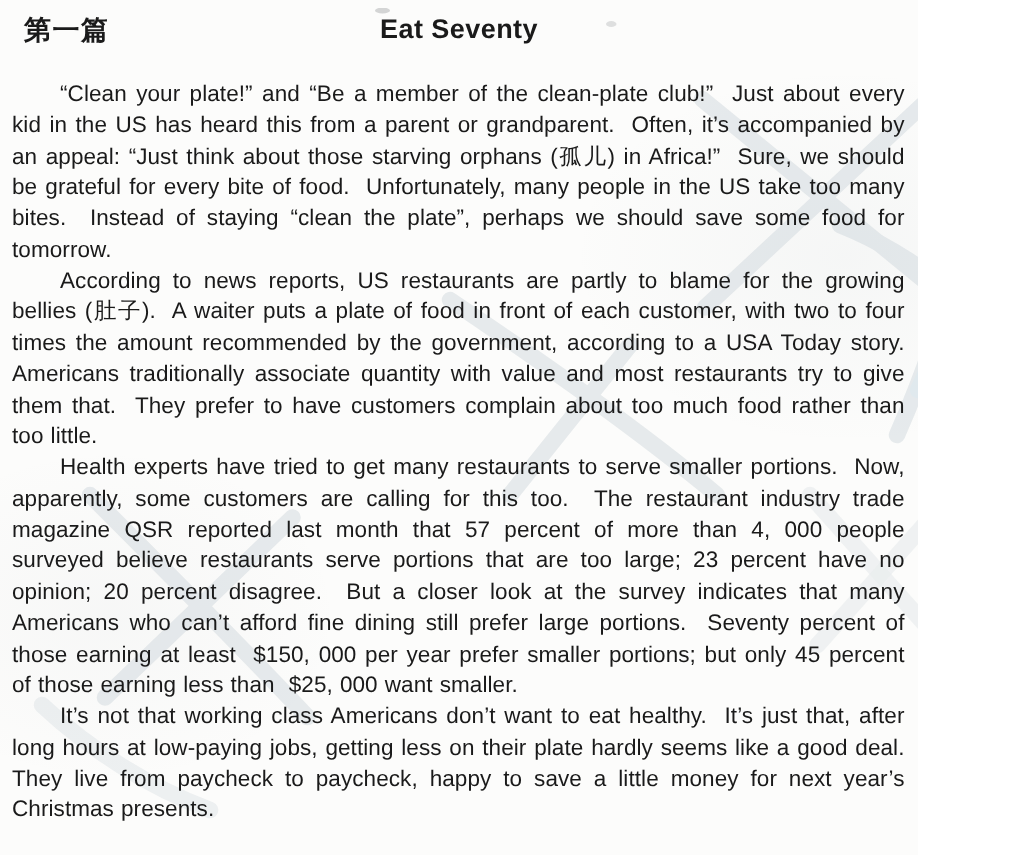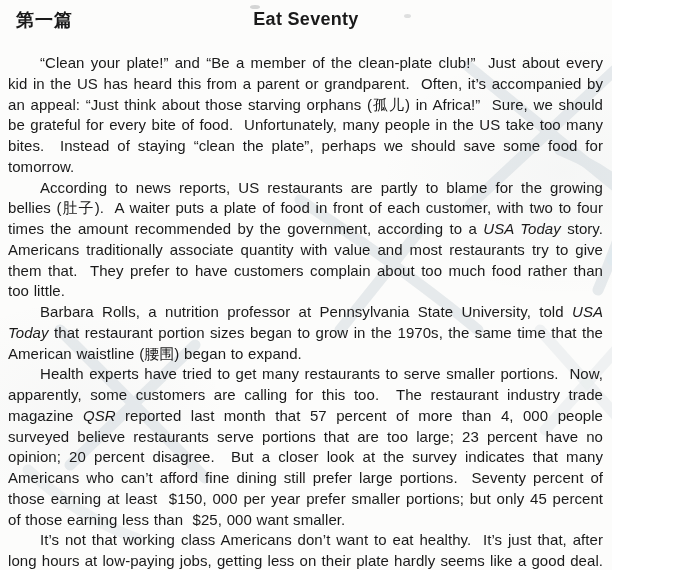--- a/index.html
+++ b/index.html
@@ -50,21 +50,21 @@
   .article p {
     margin: 0;
     font-size: 15px;
     line-height: 20.75px;
     text-align: justify;
     text-indent: 32px;
     white-space: pre-wrap;
     word-spacing: 0.5px;
     letter-spacing: 0.05px;
   }
-  .article p span.it { font-style: italic; }
+  .article p span.it { }
   .speck {
     position: absolute;
     border-radius: 50%;
     pointer-events: none;
   }
   .speck-a { left: 250px; top: 5px; width: 10px; height: 4px; background: rgba(90,95,100,0.25); }
   .speck-b { left: 404px; top: 14px; width: 7px; height: 4px; background: rgba(90,95,100,0.18); }
 </style>
 </head>
 <body>
@@ -89,21 +89,20 @@
   </svg>
 
   <div class="header">
     <span class="section-label">第一篇</span>
     <div class="title">Eat Seventy</div>
   </div>
 
   <div class="article">
       <p><span>“Clean your plate!” and “Be a member of the clean-plate club!”  Just about every kid in the US has heard this from a parent or grandparent.  Often, it’s accompanied by an appeal: “Just think about those starving orphans (孤儿) in Africa!”  Sure, we should be grateful for every bite of food.  Unfortunately, many people in the US take too many bites.  Instead of staying “clean the plate”, perhaps we should save some food for tomorrow.</span></p>
       <p><span>According to news reports, US restaurants are partly to blame for the growing bellies (肚子).  A waiter puts a plate of food in front of each customer, with two to four times the amount recommended by the government, according to a </span><span class="it">USA Today</span><span> story.  Americans traditionally associate quantity with value and most restaurants try to give them that.  They prefer to have customers complain about too much food rather than too little.</span></p>
-      <p><span>Barbara Rolls, a nutrition professor at Pennsylvania State University, told </span><span class="it">USA Today</span><span> that restaurant portion sizes began to grow in the 1970s, the same time that the American waistline (腰围) began to expand.</span></p>
       <p><span>Health experts have tried to get many restaurants to serve smaller portions.  Now, apparently, some customers are calling for this too.  The restaurant industry trade magazine </span><span class="it">QSR</span><span> reported last month that 57 percent of more than 4, 000 people surveyed believe restaurants serve portions that are too large; 23 percent have no opinion; 20 percent disagree.  But a closer look at the survey indicates that many Americans who can’t afford fine dining still prefer large portions.  Seventy percent of those earning at least  $150, 000 per year prefer smaller portions; but only 45 percent of those earning less than  $25, 000 want smaller.</span></p>
       <p><span>It’s not that working class Americans don’t want to eat healthy.  It’s just that, after long hours at low-paying jobs, getting less on their plate hardly seems like a good deal.  They live from paycheck to paycheck, happy to save a little money for next year’s Christmas presents.</span></p>
     </div>
 
   <div class="speck speck-a"></div>
   <div class="speck speck-b"></div>
 
 </div>
 
 </body></html>

